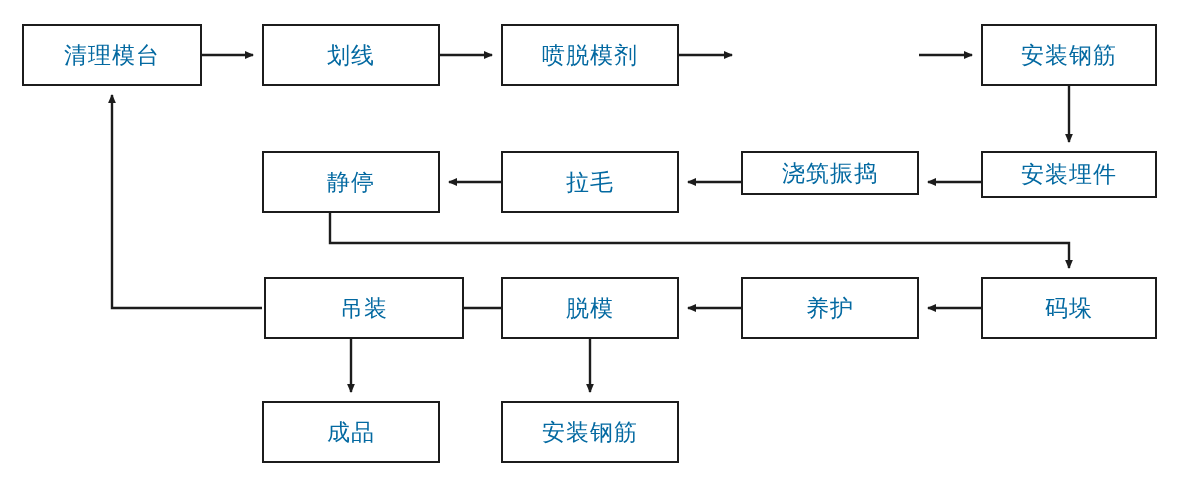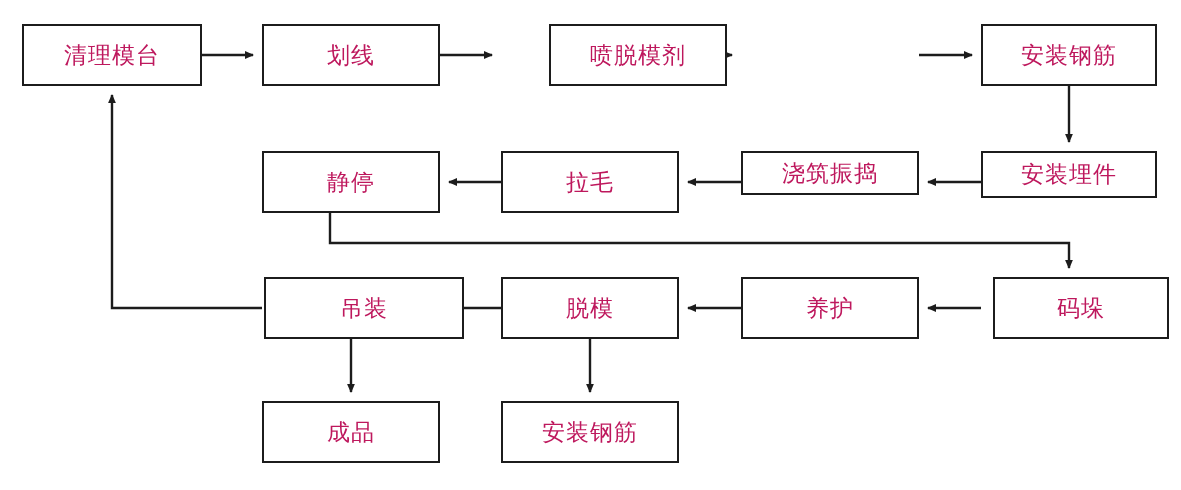--- a/index.html
+++ b/index.html
@@ -31,21 +31,21 @@
     border: 2.4px solid #1c1c1c;
     background: #ffffff;
     display: flex;
     align-items: center;
     justify-content: center;
     z-index: 3;
   }
   .node-label {
     font-size: 23px;
     line-height: 1;
-    color: #be185d;
+    color: #0369a1;
     letter-spacing: 1px;
     white-space: nowrap;
     font-family: "DejaVu Sans", "Liberation Sans", sans-serif;
   }
 </style>
 </head>
 <body>
 
 <div id="diagram-root">
 
@@ -81,21 +81,21 @@
       <path d="M 262 308 L 112 308 L 112 95" marker-end="url(#arrowhead)"></path>
     </g>
   </svg>
 
   <div class="node-box" style="left:22px; top:24px; width:180px; height:62px;">
     <span class="node-label">清理模台</span>
   </div>
   <div class="node-box" style="left:262px; top:24px; width:178px; height:62px;">
     <span class="node-label">划线</span>
   </div>
-  <div class="node-box" style="left:501px; top:24px; width:178px; height:62px;margin-left:48px;">
+  <div class="node-box" style="left:501px; top:24px; width:178px; height:62px;">
     <span class="node-label">喷脱模剂</span>
   </div>
   <div class="node-box" style="left:981px; top:24px; width:176px; height:62px;">
     <span class="node-label">安装钢筋</span>
   </div>
 
   <div class="node-box" style="left:262px; top:151px; width:178px; height:62px;">
     <span class="node-label">静停</span>
   </div>
   <div class="node-box" style="left:501px; top:151px; width:178px; height:62px;">
@@ -110,21 +110,21 @@
 
   <div class="node-box" style="left:264px; top:277px; width:200px; height:62px;">
     <span class="node-label">吊装</span>
   </div>
   <div class="node-box" style="left:501px; top:277px; width:178px; height:62px;">
     <span class="node-label">脱模</span>
   </div>
   <div class="node-box" style="left:741px; top:277px; width:178px; height:62px;">
     <span class="node-label">养护</span>
   </div>
-  <div class="node-box" style="left:981px; top:277px; width:176px; height:62px;margin-left:12px;">
+  <div class="node-box" style="left:981px; top:277px; width:176px; height:62px;">
     <span class="node-label">码垛</span>
   </div>
 
   <div class="node-box" style="left:262px; top:401px; width:178px; height:62px;">
     <span class="node-label">成品</span>
   </div>
   <div class="node-box" style="left:501px; top:401px; width:178px; height:62px;">
     <span class="node-label">安装钢筋</span>
   </div>
 

